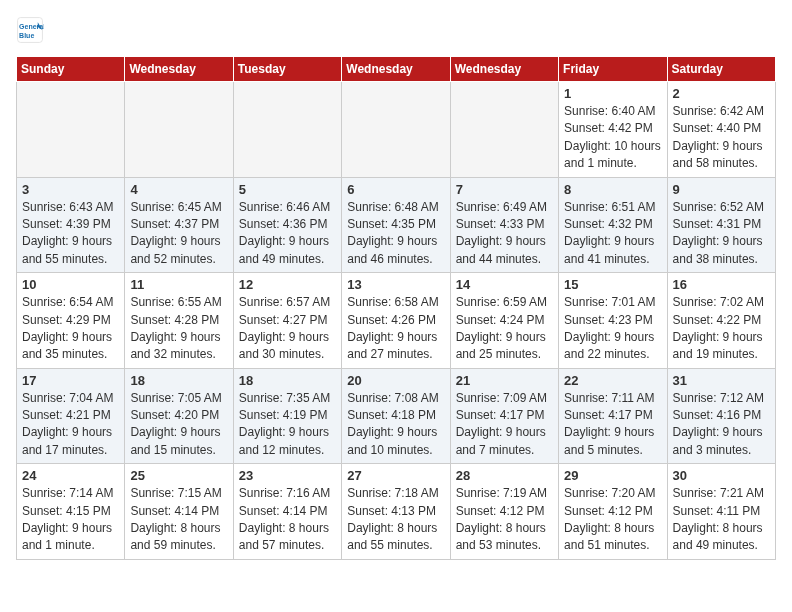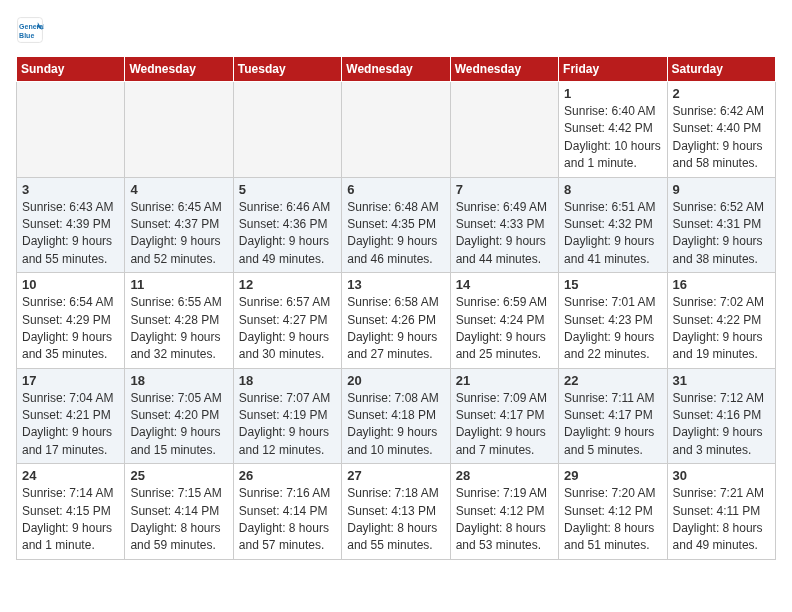--- a/index.html
+++ b/index.html
@@ -248,21 +248,21 @@
         </td>
         <td class="alt-row">
           <span class="day-num">18</span>
           <div class="day-info" style="white-space: pre-line;">Sunrise: 7:05 AM
 Sunset: 4:20 PM
 Daylight: 9 hours
 and 15 minutes.</div>
         </td>
         <td class="alt-row">
           <span class="day-num">18</span>
-          <div class="day-info" style="white-space: pre-line;">Sunrise: 7:07 AM
+          <div class="day-info" style="white-space: pre-line;">Sunrise: 7:35 AM
 Sunset: 4:19 PM
 Daylight: 9 hours
 and 12 minutes.</div>
         </td>
         <td class="alt-row">
           <span class="day-num">20</span>
           <div class="day-info" style="white-space: pre-line;">Sunrise: 7:08 AM
 Sunset: 4:18 PM
 Daylight: 9 hours
 and 10 minutes.</div>
@@ -298,21 +298,21 @@
 and 1 minute.</div>
         </td>
         <td>
           <span class="day-num">25</span>
           <div class="day-info" style="white-space: pre-line;">Sunrise: 7:15 AM
 Sunset: 4:14 PM
 Daylight: 8 hours
 and 59 minutes.</div>
         </td>
         <td>
-          <span class="day-num">26</span>
+          <span class="day-num">23</span>
           <div class="day-info" style="white-space: pre-line;">Sunrise: 7:16 AM
 Sunset: 4:14 PM
 Daylight: 8 hours
 and 57 minutes.</div>
         </td>
         <td>
           <span class="day-num">27</span>
           <div class="day-info" style="white-space: pre-line;">Sunrise: 7:18 AM
 Sunset: 4:13 PM
 Daylight: 8 hours

